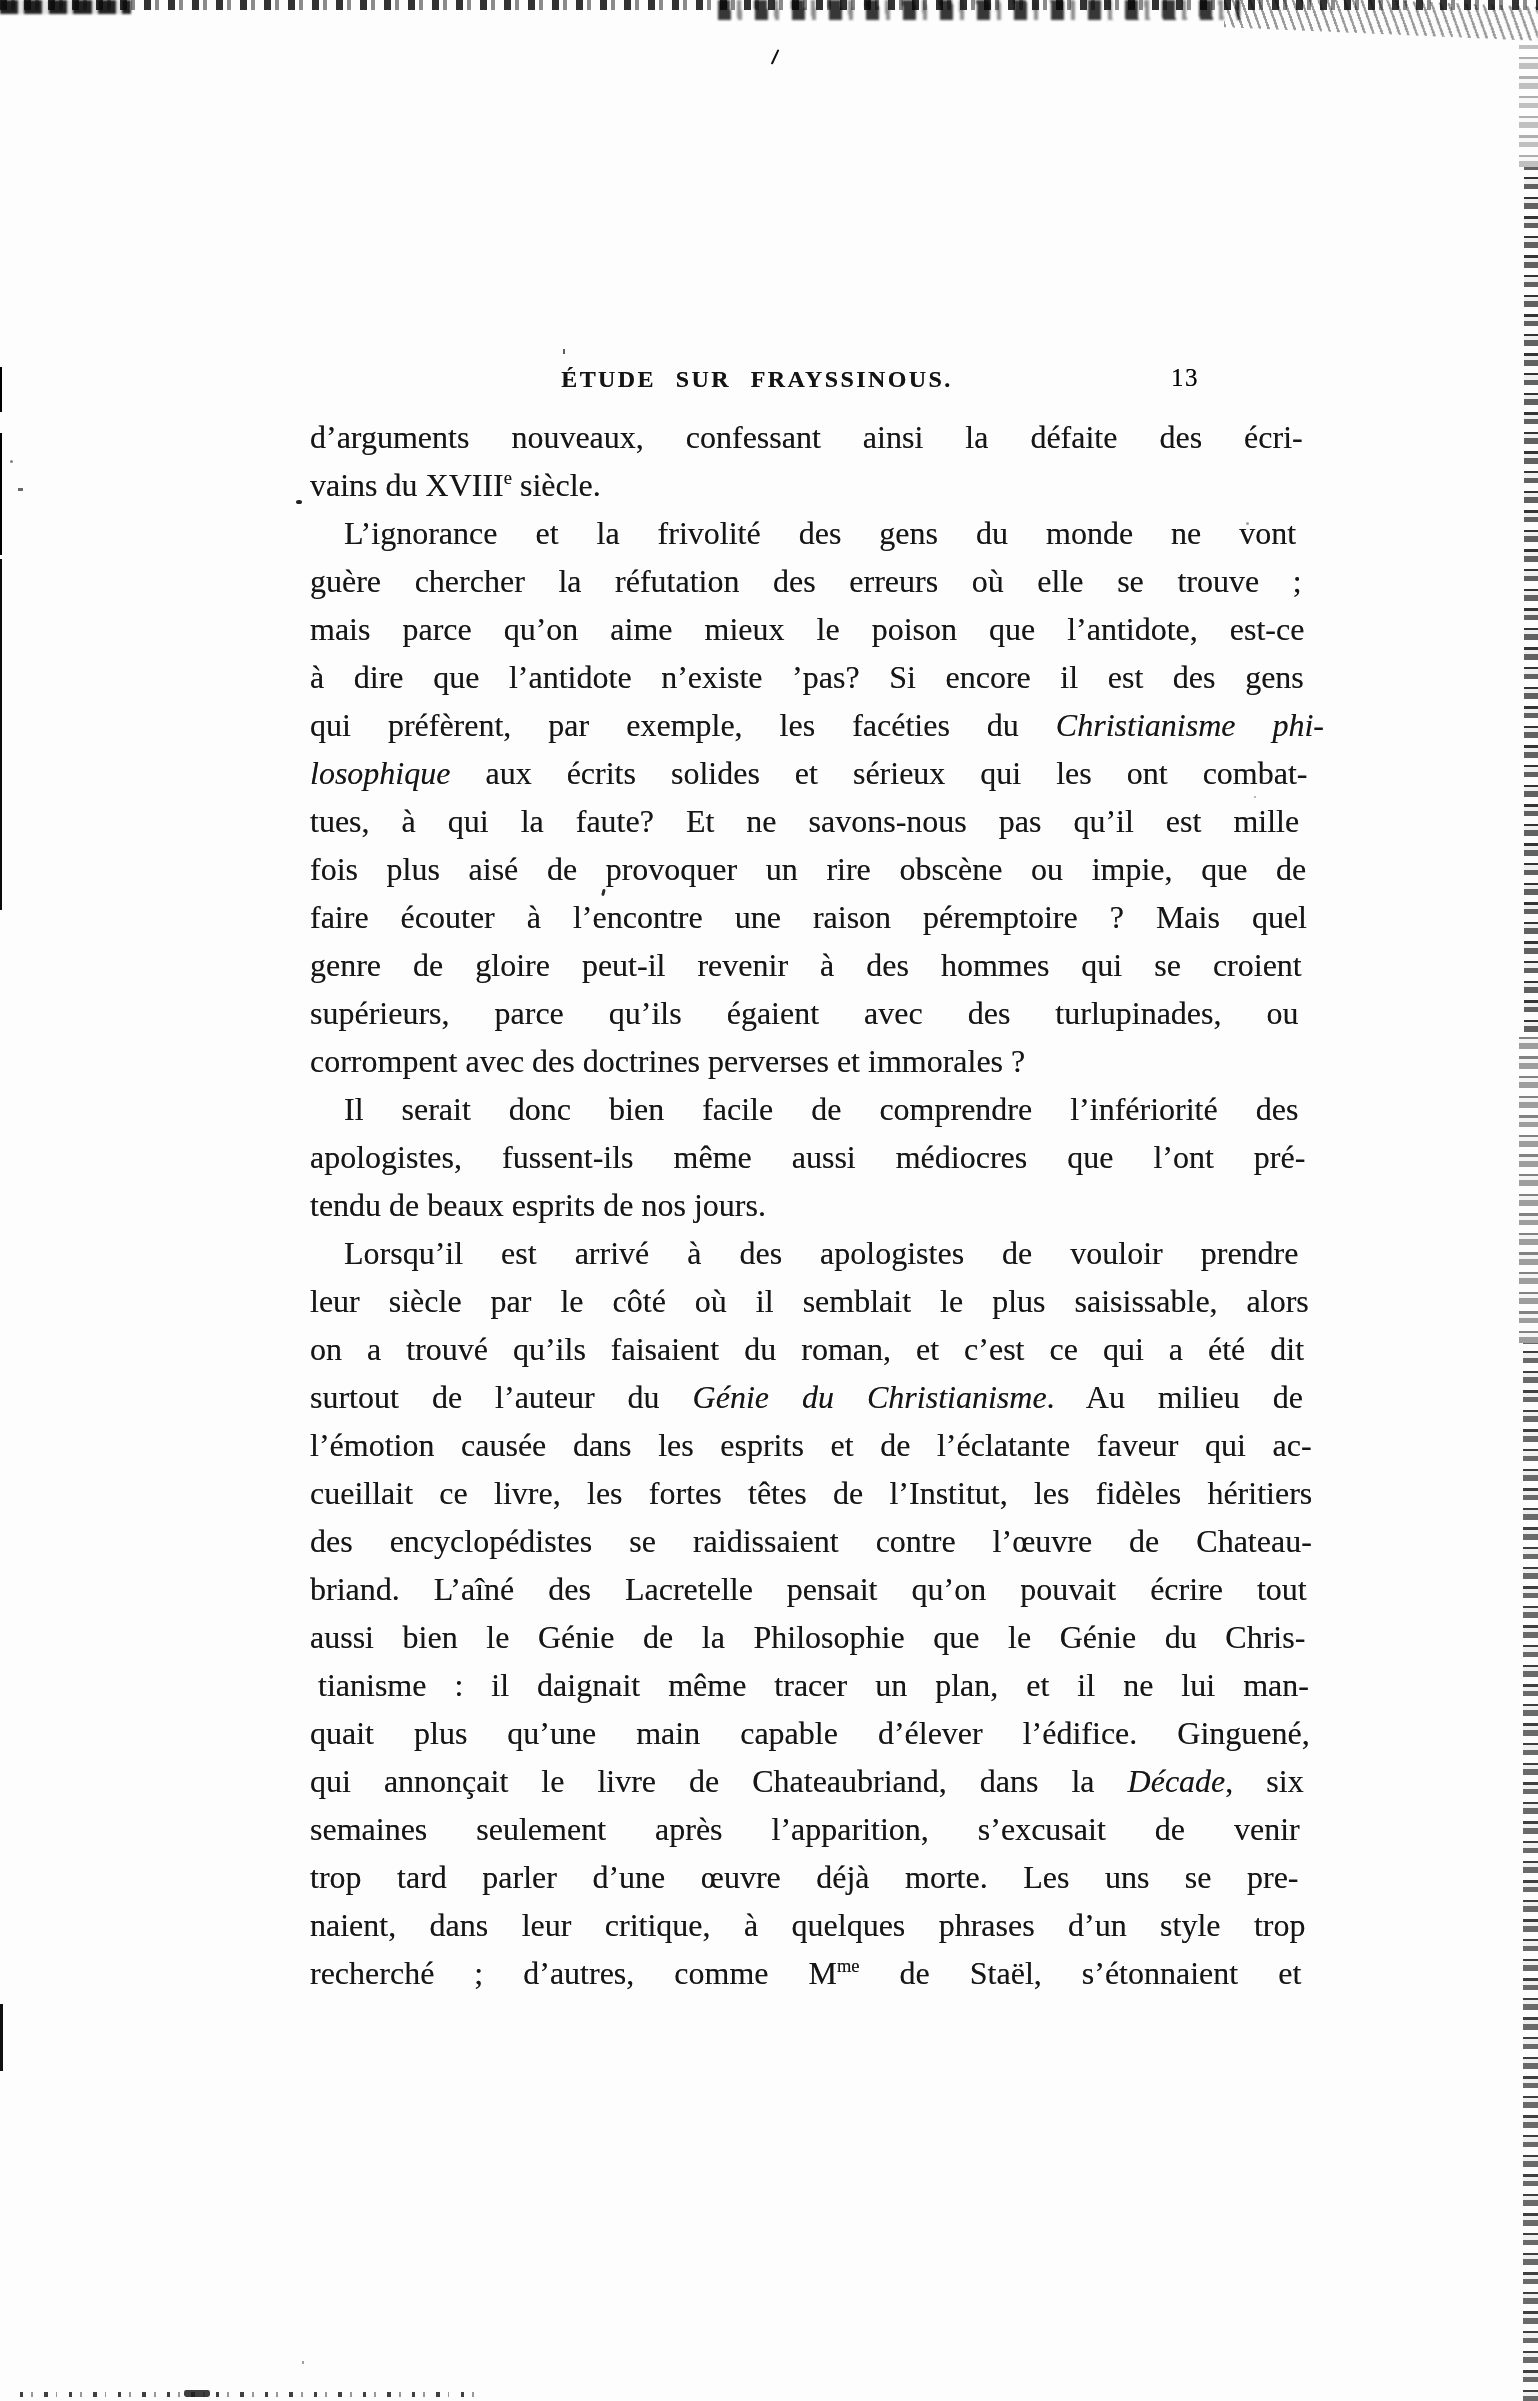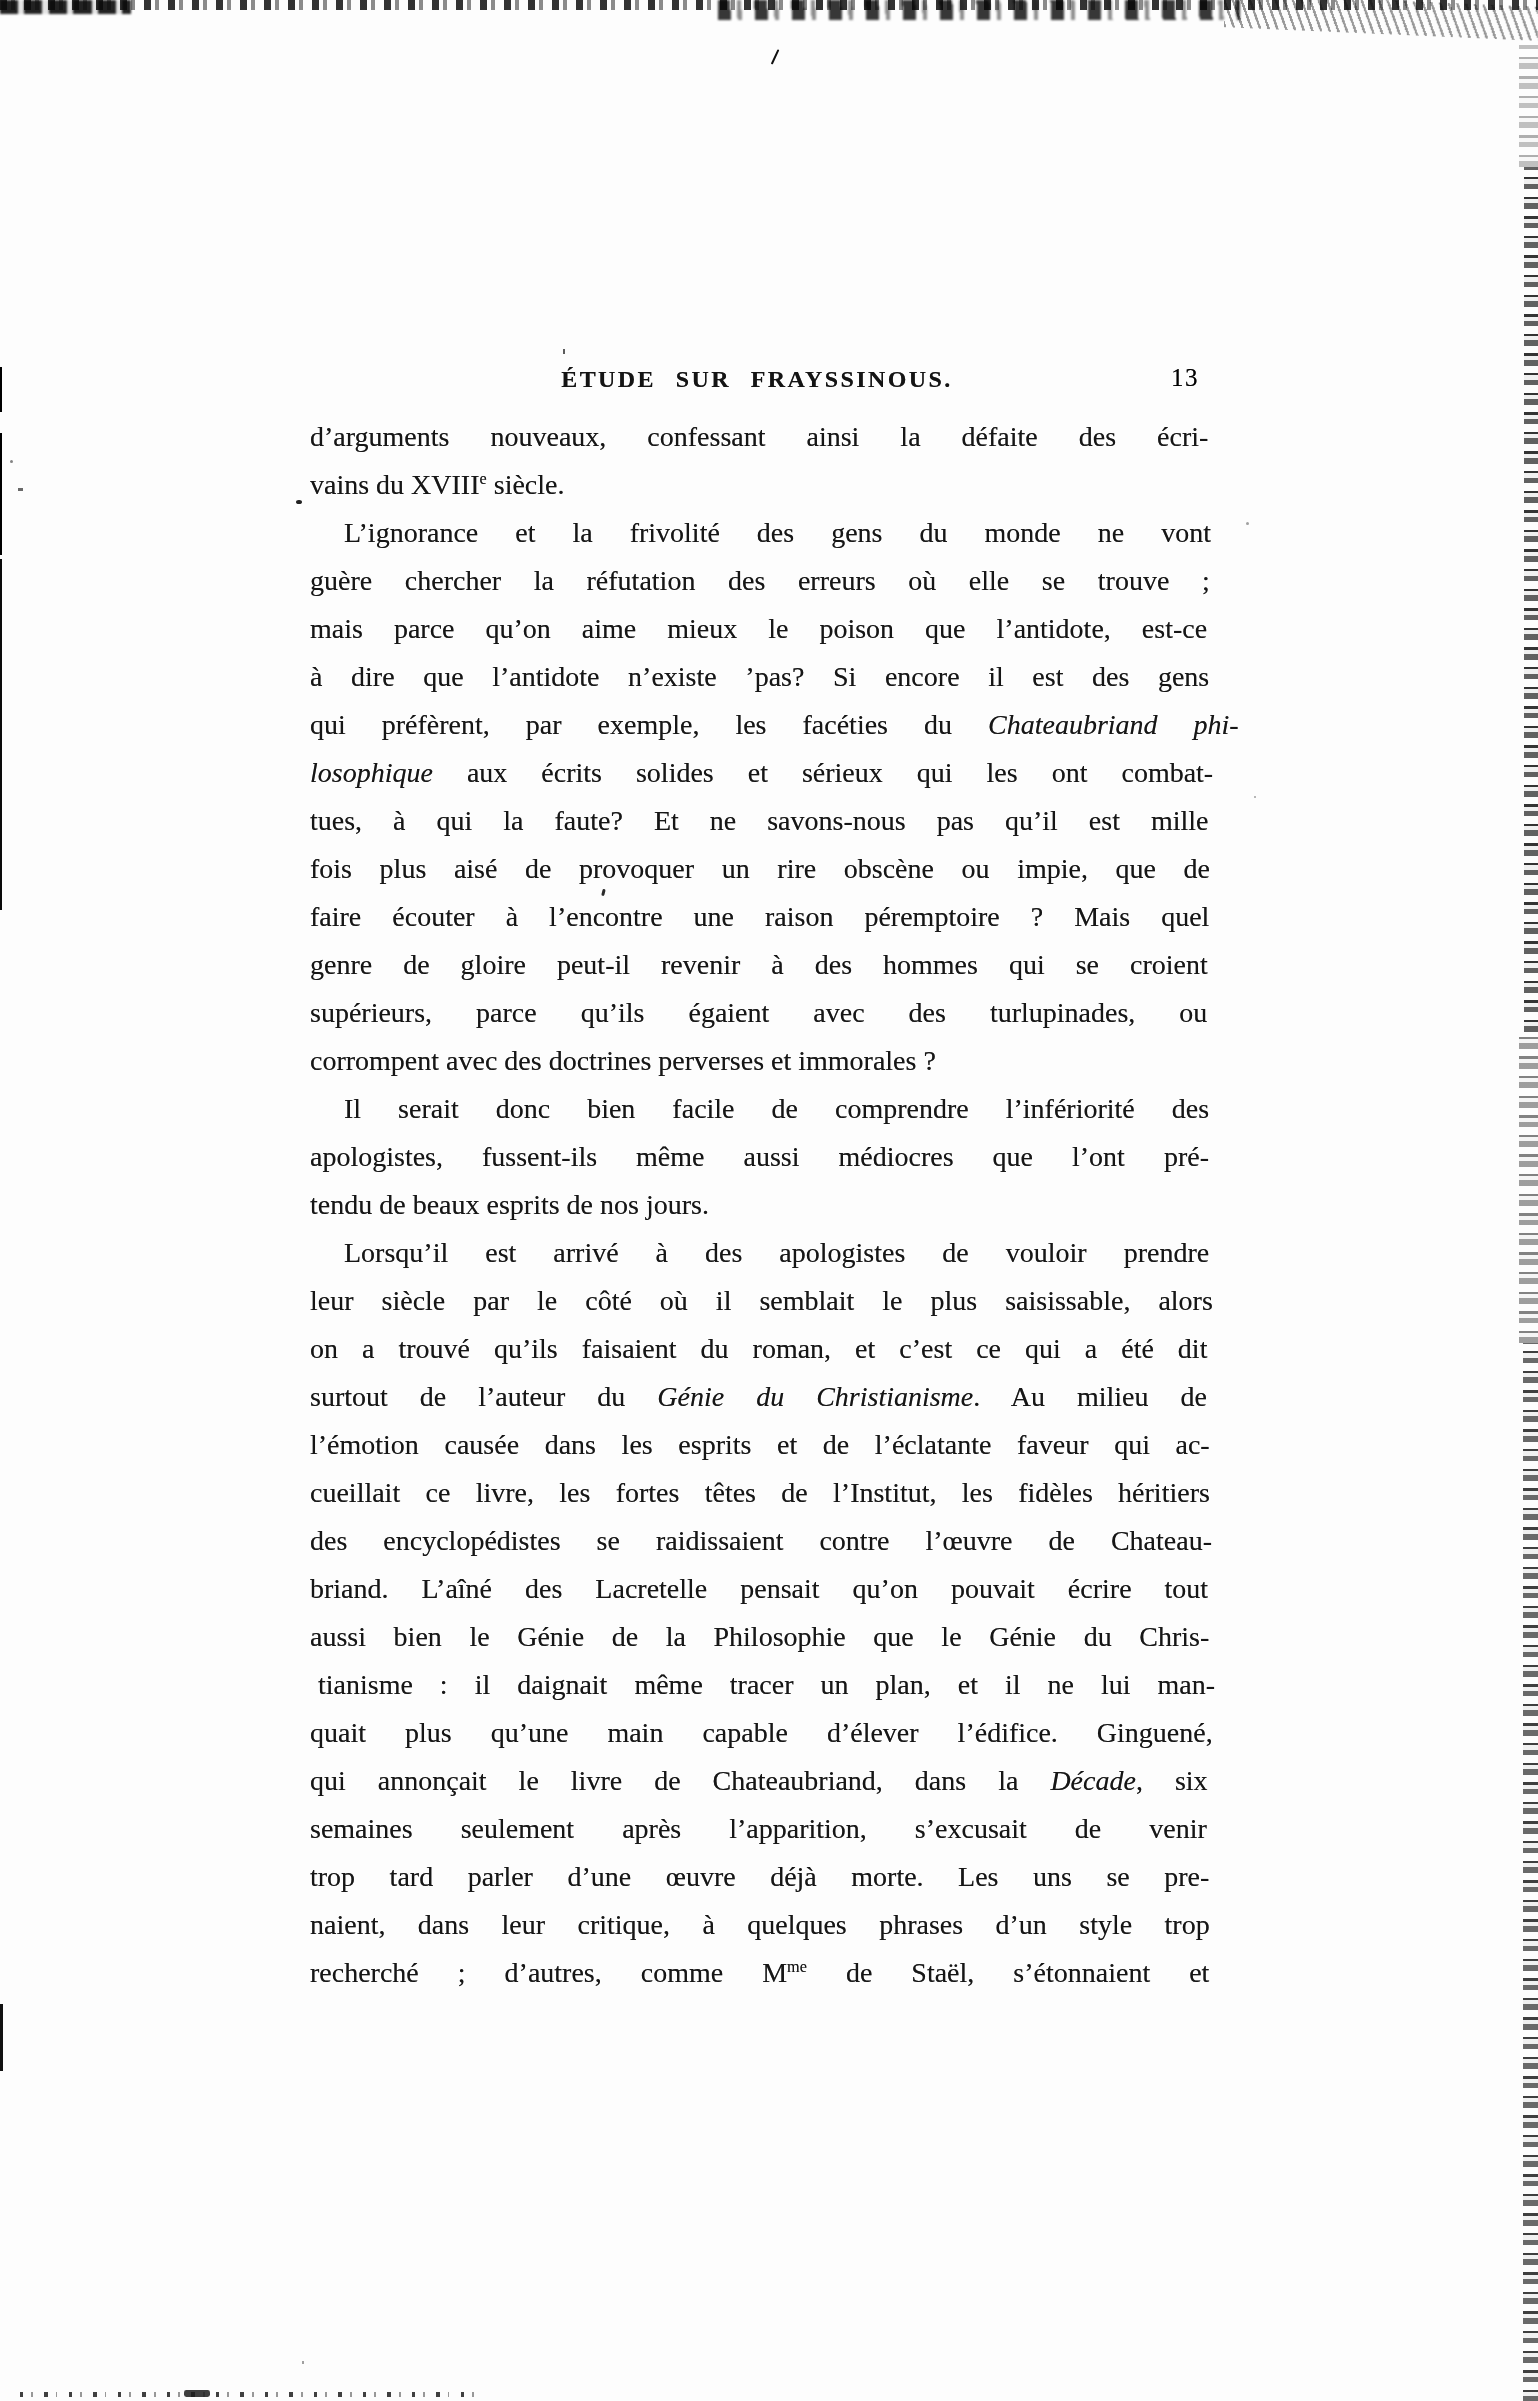--- a/index.html
+++ b/index.html
@@ -34,21 +34,21 @@
     font-size: 25px;
     color: #000000;
     letter-spacing: 1.6px;
     text-shadow: 0 0 0.5px rgba(0,0,0,0.5);
   }
   
   .body-text {
     position: absolute;
     left: 310px; top: 413px;
     width: 894px;
-    font-size: 28px;
+    font-size: 32px;
     line-height: 48px;
     text-shadow: 0 0 0.5px rgba(0,0,0,0.5);
   }
   .para { margin: 0; }
   .line { white-space: nowrap; }
   .line.indent { padding-left: 34px; }
   .line-inner { display: inline; }
   .line i { font-style: italic; }
   .line sup {
     font-size: 0.58em;
@@ -132,21 +132,21 @@
   <div class="body-text" id="body-text">
       <div class="para">
         <div class="line"><span class="line-inner" style="word-spacing: 34px;"><span>d’arguments nouveaux, confessant ainsi la défaite des écri-</span></span></div>
         <div class="line last"><span class="line-inner" style="word-spacing: 0px;"><span>vains du XVIII</span><sup>e</sup><span> siècle.</span></span></div>
       </div>
       <div class="para">
         <div class="line indent"><span class="line-inner" style="word-spacing: 30px;"><span>L’ignorance et la frivolité des gens du monde ne vont</span></span></div>
         <div class="line"><span class="line-inner" style="word-spacing: 25.6px;"><span>guère chercher la réfutation des erreurs où elle se trouve ;</span></span></div>
         <div class="line"><span class="line-inner" style="word-spacing: 24px;"><span>mais parce qu’on aime mieux le poison que l’antidote, est-ce</span></span></div>
         <div class="line"><span class="line-inner" style="word-spacing: 21.6px; text-align: right;"><span>à dire que l’antidote n’existe ’pas? Si encore il est des gens</span></span></div>
-        <div class="line"><span class="line-inner" style="word-spacing: 29px;"><span>qui préfèrent, par exemple, les facéties du </span><i>Chateaubriand phi-</i></span></div>
+        <div class="line"><span class="line-inner" style="word-spacing: 29px;"><span>qui préfèrent, par exemple, les facéties du </span><i>Christianisme phi-</i></span></div>
         <div class="line"><span class="line-inner" style="word-spacing: 27px;"><i>losophique</i><span> aux écrits solides et sérieux qui les ont combat-</span></span></div>
         <div class="line"><span class="line-inner" style="word-spacing: 24px;"><span>tues, à qui la faute? Et ne savons-nous pas qu’il est mille</span></span></div>
         <div class="line"><span class="line-inner" style="word-spacing: 20.6px;"><span>fois plus aisé de provoquer un rire obscène ou impie, que de</span></span></div>
         <div class="line"><span class="line-inner" style="word-spacing: 24px;"><span>faire écouter à l’encontre une raison péremptoire ? Mais quel</span></span></div>
         <div class="line"><span class="line-inner" style="word-spacing: 24px;"><span>genre de gloire peut-il revenir à des hommes qui se croient</span></span></div>
         <div class="line"><span class="line-inner" style="word-spacing: 37px; text-align: center;"><span>supérieurs, parce qu’ils égaient avec des turlupinades, ou</span></span></div>
         <div class="line last"><span class="line-inner" style="word-spacing: 0px;"><span>corrompent avec des doctrines perverses et immorales ?</span></span></div>
       </div>
       <div class="para">
         <div class="line indent"><span class="line-inner" style="word-spacing: 30px;"><span>Il serait donc bien facile de comprendre l’infériorité des</span></span></div>

